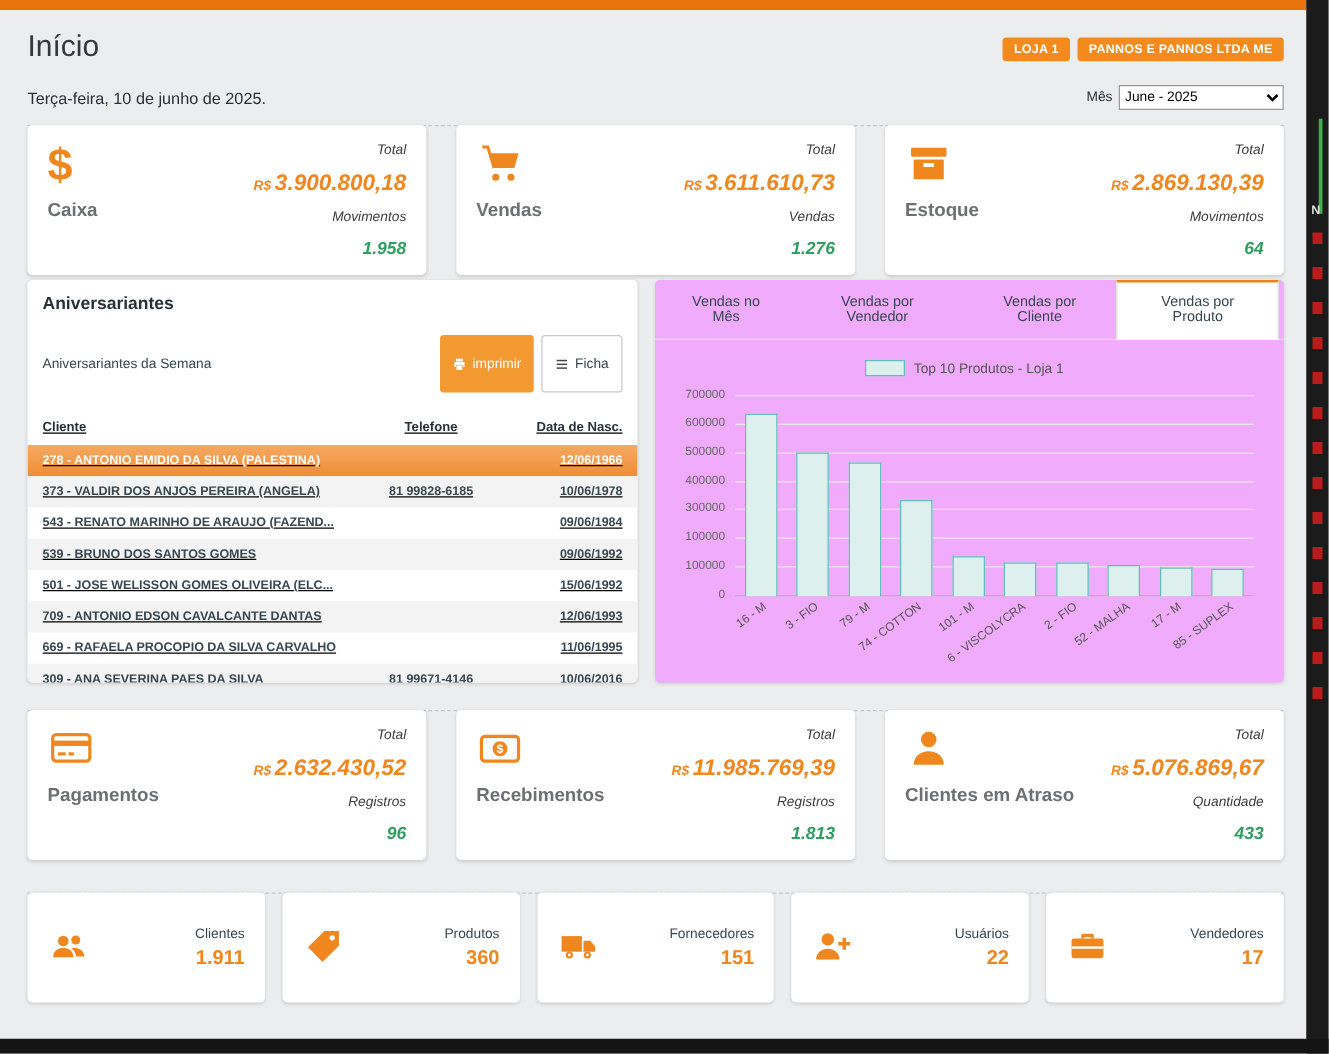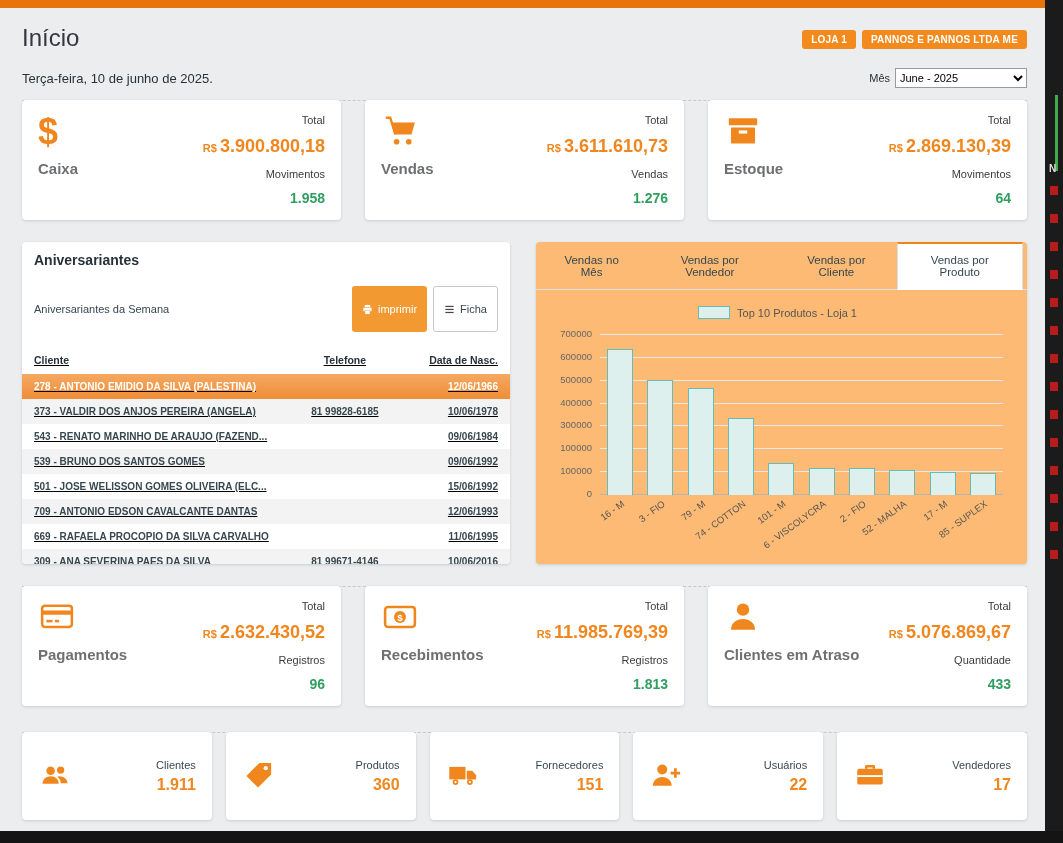--- a/index.html
+++ b/index.html
@@ -34,47 +34,47 @@
 
   .cards-row { display:flex; gap:24px; margin-top:12px; position:relative; }
   .cards-row::before { content:""; position:absolute; top:0; left:0; right:0; border-top:1px dashed #c8c8c8; }
   .sum-card { flex:1; background:#fff; border-radius:4px; box-shadow:0 1px 3px rgba(0,0,0,.14);
     padding:14px 16px; height:120px; display:flex; justify-content:space-between; position:relative; z-index:1; }
   .sc-left { display:flex; flex-direction:column; }
   .sc-icon { width:42px; height:38px; color:#f0861e; }
   .sc-icon svg { width:38px; height:34px; }
   .dollar-glyph { font-size:36px; font-weight:bold; color:#f0861e; line-height:36px; }
   .sc-title { font-size:15px; font-weight:bold; color:#6e6f72; margin-top:8px; }
-  .sc-right { text-align:right; display:flex; flex-direction:column; justify-content:space-between; }
+  .sc-right { text-align:right; display:flex; flex-direction:column; justify-content:space-between;font-style:italic; }
   .sc-lbl { font-size:11px; color:#3c3c3c; }
   .sc-amount { color:#f0861e; font-weight:bold; font-size:18px; white-space:nowrap; }
   .sc-amount .cur { font-size:11px; margin-right:3px; }
   .sc-count { color:#2f9e5f; font-weight:bold; font-size:14px; }
 
-  .mid-row { display:flex; gap:26px; margin-top:22px; }
+  .mid-row { display:flex; gap:14px; margin-top:4px; }
   .bday-card { width:488px; height:322px; background:#fff; border-radius:4px; box-shadow:0 1px 3px rgba(0,0,0,.14); padding-top:10px; overflow:hidden; }
   .bday-title { font-size:14px; font-weight:bold; color:#263238; margin:0 12px; }
   .bday-sub { display:flex; justify-content:space-between; align-items:center; padding:0 12px; margin-top:18px; }
   .bday-sub-text { font-size:11px; color:#37474f; }
   .bday-btns { display:flex; gap:6px; }
   .btn-imprimir { display:flex; align-items:center; gap:5px; background:#f29a31; color:#fff; border:none;
     border-radius:3px; font-family:inherit; font-size:11px; padding:17px 10px; cursor:pointer; }
   .btn-ficha { display:flex; align-items:center; gap:5px; background:#fff; color:#37474f; border:1px solid #c9c9c9;
     border-radius:3px; font-family:inherit; font-size:11px; padding:5px 10px; cursor:pointer; }
 
   .tbl { margin-top:16px;text-decoration:underline; }
   .thead { display:flex; font-size:10.5px; font-weight:bold; color:#263238; padding:6px 12px 8px; }
   .trow { display:flex; font-size:10px; font-weight:bold; color:#37474f; padding:7px 12px; align-items:center; cursor:pointer; }
   .trow:nth-of-type(odd):not(.hl) { background:#f3f3f3; }
   .trow.hl { background:linear-gradient(#f5a962,#ee8d36); color:#fff; }
   .c1 { flex:0 0 55%; text-align:left; overflow:hidden; white-space:nowrap; }
   .c2 { flex:0 0 24%; text-align:center; }
   .c3 { flex:1; text-align:right; }
 
-  .chart-card { flex:1; height:322px; background:#fdba74; border-radius:4px; box-shadow:0 1px 3px rgba(0,0,0,.14); overflow:hidden; }
+  .chart-card { flex:1; height:322px; background:#f0abfc; border-radius:4px; box-shadow:0 1px 3px rgba(0,0,0,.14); overflow:hidden; }
   .tabs { display:flex; border-bottom:1px solid #e0e0e0; padding:0 4px; }
   .tab { padding:12px 14px 11px; font-size:11.5px; color:#37474f; cursor:pointer; background:transparent; border:none; font-family:inherit; }
   .tab.active { border:1px solid #e0e0e0; border-top:2px solid #ef8318; border-bottom:1px solid #fff; margin-bottom:-1px; padding-top:10px; background:#fff; }
   .chart-area { padding:16px 20px 0 12px; }
   .legend { display:flex; justify-content:center; align-items:center; gap:7px; font-size:11px; color:#555; margin-bottom:16px; }
   .legend-swatch { width:32px; height:13px; background:#def0ee; border:1px solid #62bfb7; }
   .plot-row { display:flex; }
   .yaxis { width:52px; position:relative; height:160px; }
   .ytick { position:absolute; right:8px; font-size:9.5px; color:#666; }
   .plot { flex:1; position:relative; height:160px; }

